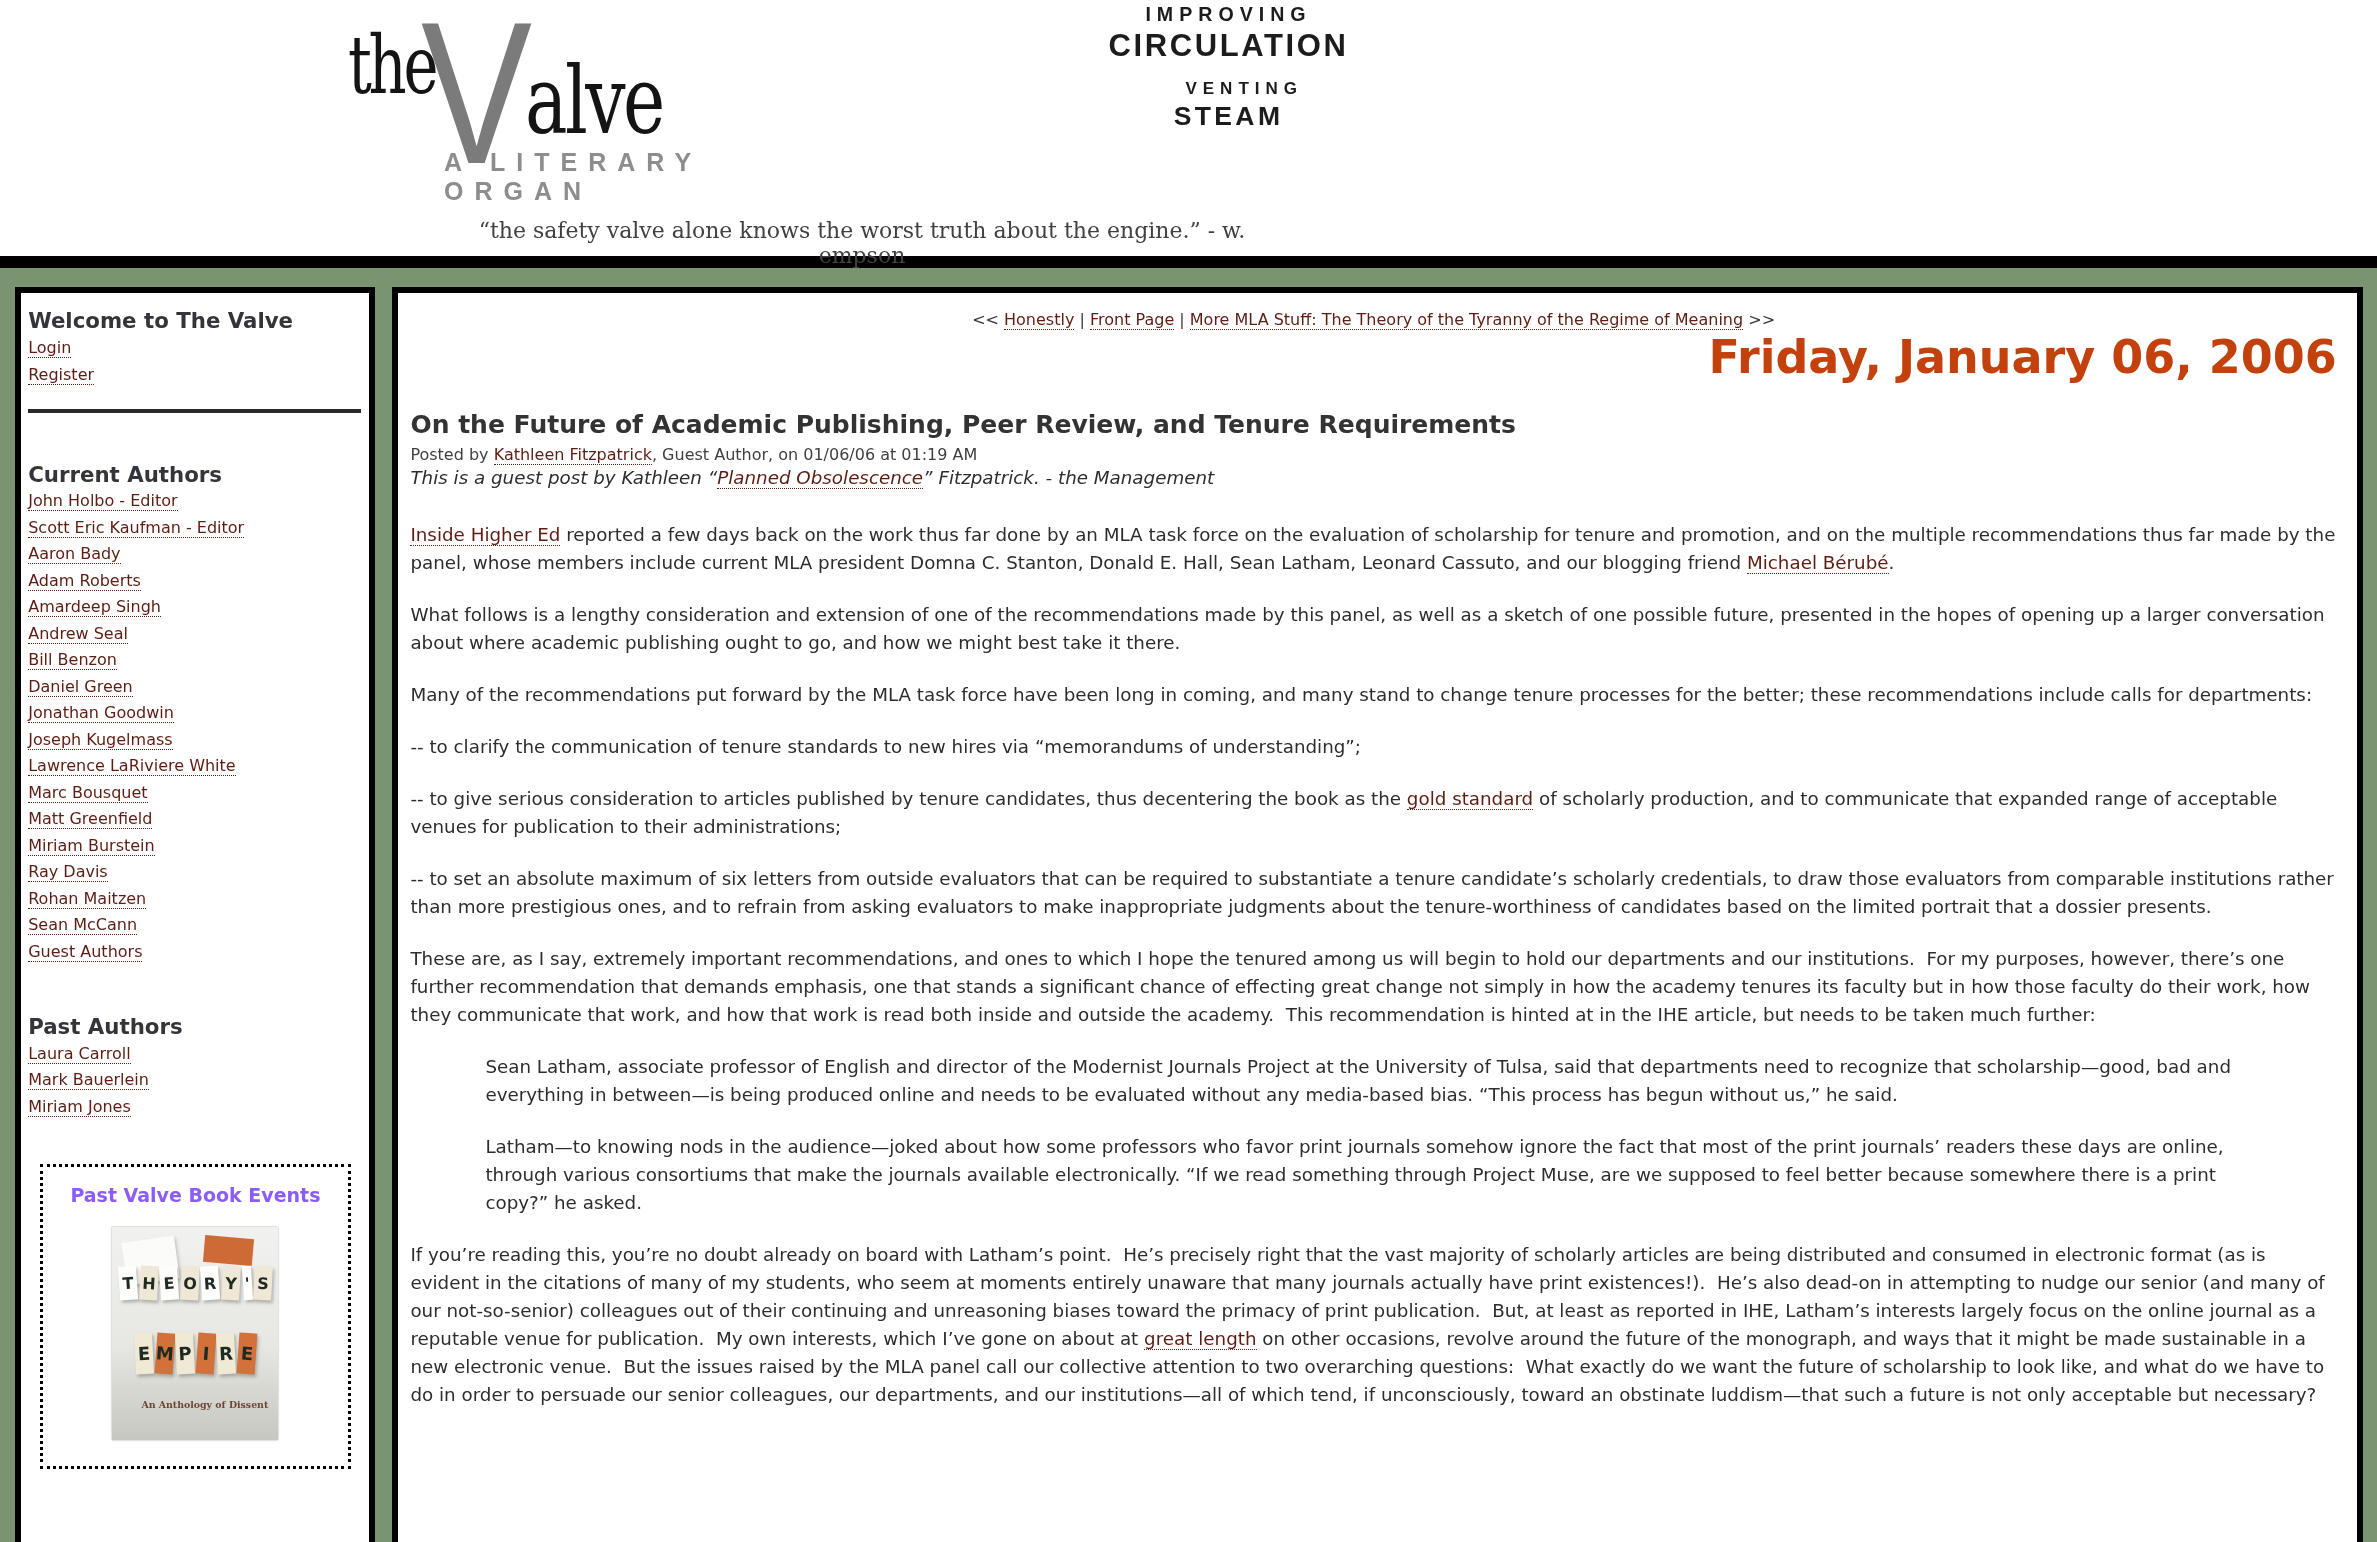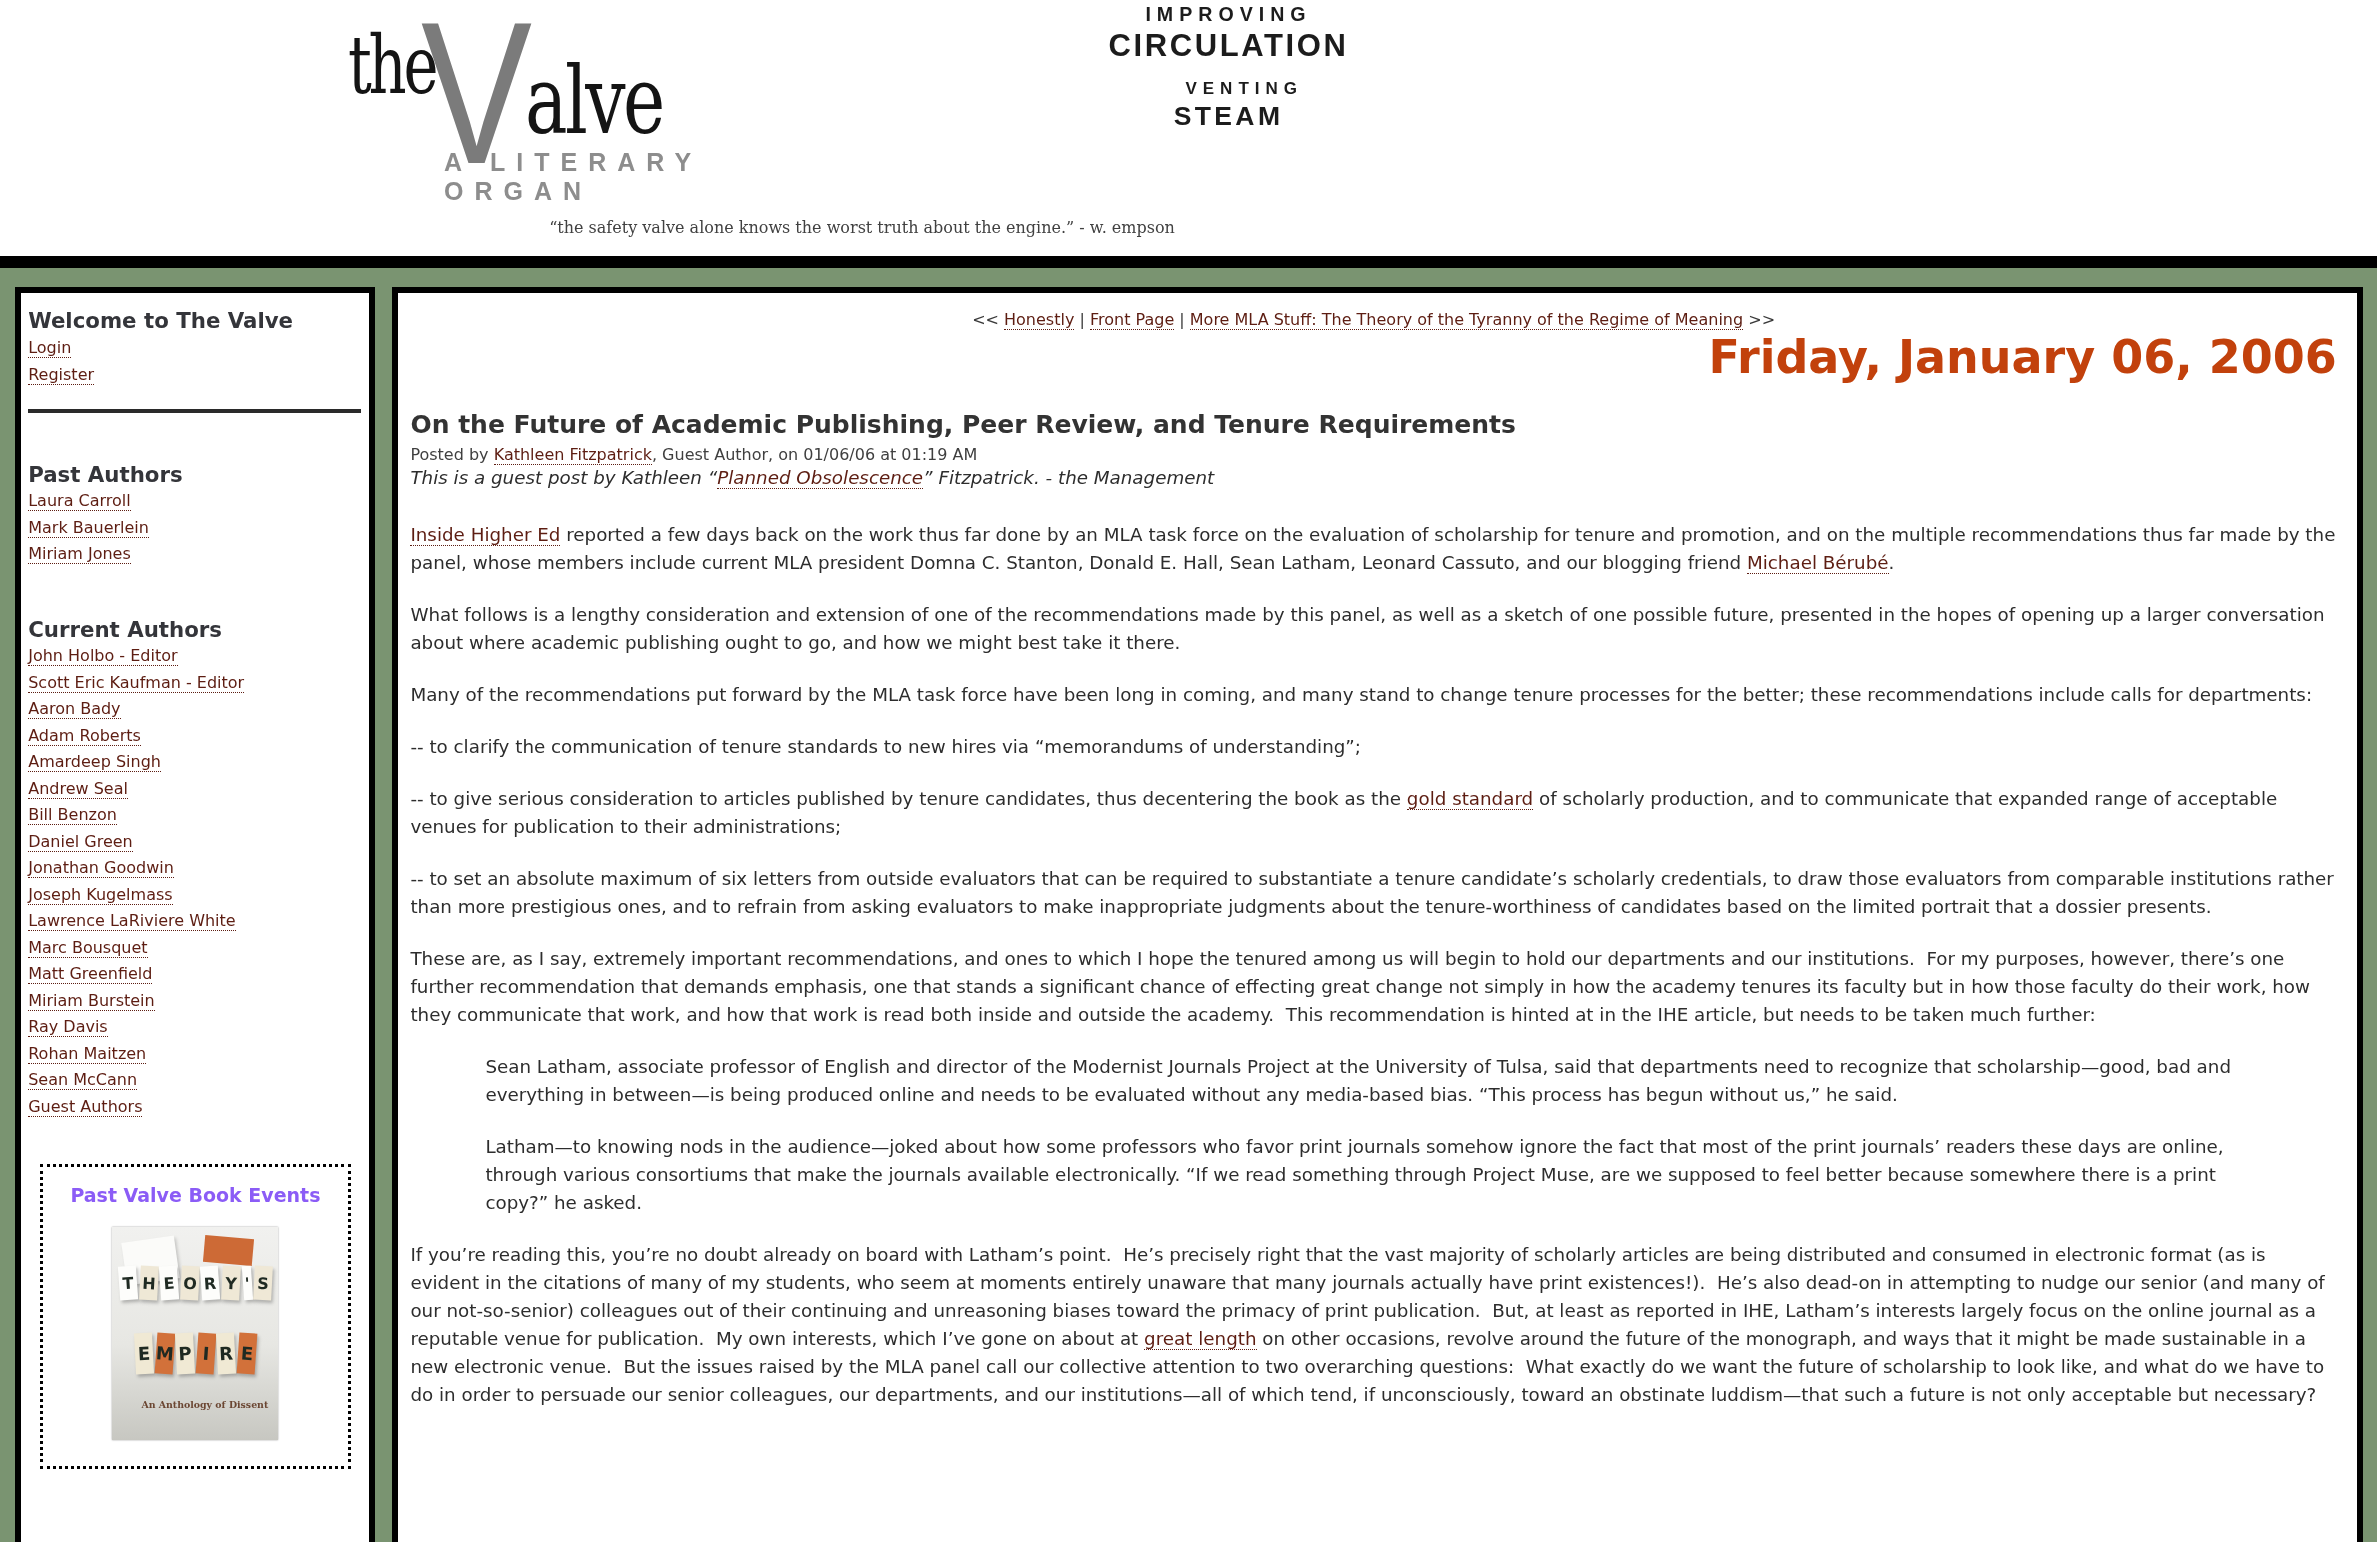--- a/index.html
+++ b/index.html
@@ -20,21 +20,21 @@
               transform:scaleX(.76); transform-origin:left top; }
   .logo-sub { position:absolute; left:96px; top:143px; font-size:25px; font-weight:bold;
               letter-spacing:11px; color:#8d8d8d; font-family:"Liberation Sans",sans-serif; }
   .taglines { position:absolute; left:1091px; top:3.4px; width:275px; color:#1c1c1c;
               font-family:"Liberation Sans",sans-serif; }
   .tag-improving   { text-align:center; font-weight:bold; font-size:19.6px; letter-spacing:6px; }
   .tag-circulation { text-align:center; font-weight:bold; font-size:31px; letter-spacing:2.6px; margin-top:1.7px; }
   .tag-venting { text-align:right; padding-right:63px; font-weight:bold; font-size:17px; letter-spacing:6px; margin-top:15.4px; }
   .tag-steam   { text-align:center; font-weight:bold; font-size:26.5px; letter-spacing:3.4px; margin-top:1.7px; }
   .header-quote { position:absolute; left:478px; top:218px; width:768px; text-align:center;
-                  font-family:"DejaVu Serif",serif; font-size:16px; color:#414141; }
+                  font-family:"DejaVu Serif",serif; font-size:22px; color:#414141; }
 
   .black-bar { height:12px; background:#000; }
 
   
   .page-bg { background:#7a9471; height:1275px; padding:19px 13.7px 0 15.4px;
              display:flex; gap:17px; align-items:flex-start; }
   .panel { background:#fff; border:6.8px solid #000; }
 
   
   .sidebar { width:360px; flex:0 0 auto; min-height:1314px; padding:12px 8.5px 34px 6.8px; }
@@ -111,49 +111,49 @@
         <nav>
             <div class="slink-row"><a href="#" class="slink">Login</a></div>
             <div class="slink-row"><a href="#" class="slink">Register</a></div>
           </nav>
       </section>
 
       <hr class="sb-rule">
 
 
       <section class="sb-gap">
-        <h2>Past Authors</h2>
-        <nav>
-            <div class="slink-row"><a href="#" class="slink">Laura Carroll</a></div>
-            <div class="slink-row"><a href="#" class="slink">Mark Bauerlein</a></div>
-            <div class="slink-row"><a href="#" class="slink">Miriam Jones</a></div>
-          </nav>
-      </section>
-
-      <section class="sb-gap">
         <h2>Current Authors</h2>
         <nav>
             <div class="slink-row"><a href="#" class="slink">John Holbo - Editor</a></div>
             <div class="slink-row"><a href="#" class="slink">Scott Eric Kaufman - Editor</a></div>
             <div class="slink-row"><a href="#" class="slink">Aaron Bady</a></div>
             <div class="slink-row"><a href="#" class="slink">Adam Roberts</a></div>
             <div class="slink-row"><a href="#" class="slink">Amardeep Singh</a></div>
             <div class="slink-row"><a href="#" class="slink">Andrew Seal</a></div>
             <div class="slink-row"><a href="#" class="slink">Bill Benzon</a></div>
             <div class="slink-row"><a href="#" class="slink">Daniel Green</a></div>
             <div class="slink-row"><a href="#" class="slink">Jonathan Goodwin</a></div>
             <div class="slink-row"><a href="#" class="slink">Joseph Kugelmass</a></div>
             <div class="slink-row"><a href="#" class="slink">Lawrence LaRiviere White</a></div>
             <div class="slink-row"><a href="#" class="slink">Marc Bousquet</a></div>
             <div class="slink-row"><a href="#" class="slink">Matt Greenfield</a></div>
             <div class="slink-row"><a href="#" class="slink">Miriam Burstein</a></div>
             <div class="slink-row"><a href="#" class="slink">Ray Davis</a></div>
             <div class="slink-row"><a href="#" class="slink">Rohan Maitzen</a></div>
             <div class="slink-row"><a href="#" class="slink">Sean McCann</a></div>
             <div class="slink-row"><a href="#" class="slink">Guest Authors</a></div>
+          </nav>
+      </section>
+
+      <section class="sb-gap">
+        <h2>Past Authors</h2>
+        <nav>
+            <div class="slink-row"><a href="#" class="slink">Laura Carroll</a></div>
+            <div class="slink-row"><a href="#" class="slink">Mark Bauerlein</a></div>
+            <div class="slink-row"><a href="#" class="slink">Miriam Jones</a></div>
           </nav>
       </section>
 
       <div class="book-box">
         <h3>Past Valve Book Events</h3>
         <div class="book-cover">
           <div class="slab slab-w"></div>
           <div class="slab slab-o"></div>
           <div class="cover-row row1">
               <span class="cover-card c1" style="transform: rotate(-4deg);">T</span>

